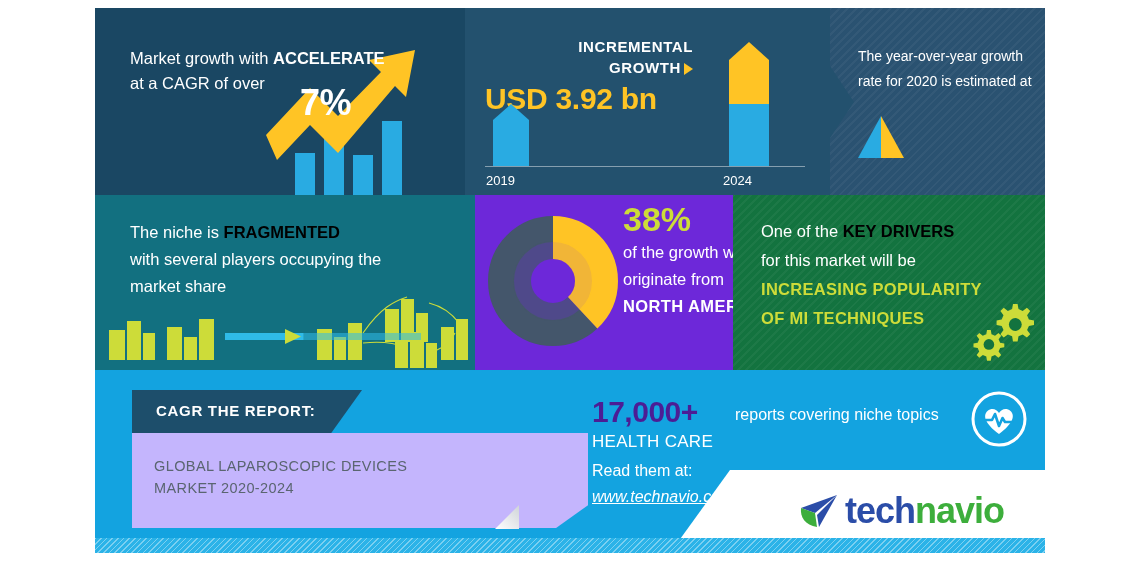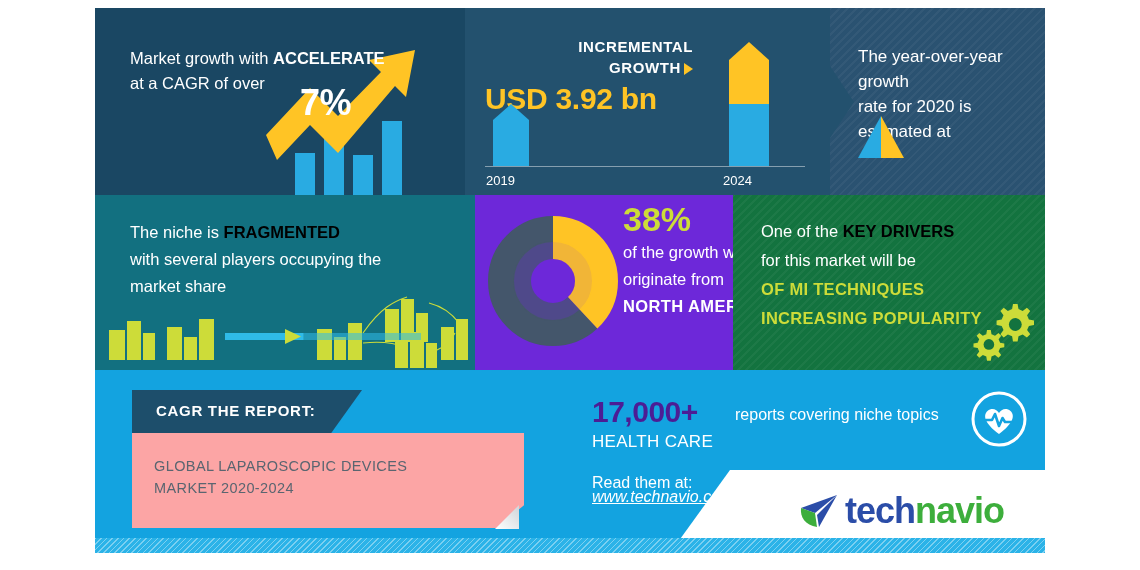--- a/index.html
+++ b/index.html
@@ -36,21 +36,21 @@
   #incr-val{position:absolute;left:20px;top:74px;color:#FFC425;font-size:30px;font-weight:bold;letter-spacing:-.3px;}
   #incr-axis{position:absolute;left:20px;top:158px;width:320px;height:1px;background:rgba(255,255,255,.45);}
   .ibar{position:absolute;}
   #ib2019{left:28px;top:96px;width:36px;height:62px;}
   #ib2024{left:264px;top:34px;width:40px;height:124px;}
   .ilbl{position:absolute;color:#ffffff;font-size:13px;}
   #il2019{left:21px;top:165px;}
   #il2024{left:258px;top:165px;}
 
   
-  #yoy-copy{position:absolute;left:28px;top:36px;width:180px;font-size:17px;line-height:25px;}
+  #yoy-copy{position:absolute;left:28px;top:36px;width:180px;font-size:14px;line-height:25px;}
   #yoy-row{position:absolute;left:28px;top:108px;display:flex;align-items:center;gap:12px;}
   #yoy-num{color:#ffffff;font-size:42px;font-weight:bold;letter-spacing:-1px;}
 
   
   #p-frag{left:0;top:187px;width:380px;height:175px;background:#127080;}
   #p-donut{left:380px;top:187px;width:258px;height:175px;background:#6d28d9;}
   #p-drv{left:638px;top:187px;width:312px;height:175px;background:#13733F;}
 
   #frag-copy{position:absolute;left:35px;top:24px;width:330px;font-size:16.5px;line-height:27px;}
   .hl-yellow{color:#000000;font-weight:bold;}
@@ -68,31 +68,31 @@
 
   
   #p-foot{left:0;top:362px;width:950px;height:183px;background:#13A3E0;}
   #foot-hatch{position:absolute;left:0;bottom:0;width:950px;height:15px;
     background:#2BB3E8;
     background-image:repeating-linear-gradient(135deg,rgba(255,255,255,.38) 0 1px,rgba(255,255,255,0) 1px 4px);}
 
   #rpt-tab{position:absolute;left:37px;top:20px;width:230px;height:45px;background:#1d4e6b;
     clip-path:polygon(0 0,100% 0,86% 100%,0 100%);}
   #rpt-tab span{position:absolute;left:24px;top:12px;color:#fff;font-size:15px;font-weight:bold;letter-spacing:.7px;}
-  #rpt-card{position:absolute;left:37px;top:63px;width:392px;height:95px;background:#fca5a5;
+  #rpt-card{position:absolute;left:37px;top:63px;width:456px;height:95px;background:#c4b5fd;
     clip-path:polygon(0 0,100% 0,100% 76%,93% 100%,0 100%);}
   #rpt-card .t{position:absolute;left:22px;top:22px;color:#5a6570;font-size:14.5px;line-height:22px;letter-spacing:.4px;}
   #rpt-fold{position:absolute;left:400px;top:135px;width:24px;height:24px;
     background:linear-gradient(225deg,#cfd4d8 0%,#eceef0 60%,#ffffff 100%);
     clip-path:polygon(100% 0,100% 100%,0 100%);}
 
   #stat-num{position:absolute;left:497px;top:25px;color:#4c1d95;font-size:30px;font-weight:bold;letter-spacing:-.5px;}
   #stat-sub{position:absolute;left:640px;top:36px;color:#ffffff;font-size:16px;}
   #stat-seg{position:absolute;left:497px;top:62px;color:#ffffff;font-size:17px;letter-spacing:.3px;}
-  #stat-read{position:absolute;left:497px;top:92px;color:#ffffff;font-size:16px;margin-top:12px;}
+  #stat-read{position:absolute;left:497px;top:92px;color:#ffffff;font-size:16px;}
   #stat-url{position:absolute;left:497px;top:118px;color:#ffffff;font-size:16px;font-style:italic;
     text-decoration:underline;}
 
   #heart-badge{position:absolute;left:875px;top:20px;}
 
   #logo-band{position:absolute;left:575px;top:100px;width:375px;height:83px;background:#ffffff;
     clip-path:polygon(16% 0,100% 0,100% 100%,0 100%);}
   #logo-wrap{position:absolute;left:700px;top:120px;display:flex;align-items:center;gap:6px;}
   #logo-text{font-size:36px;font-weight:bold;letter-spacing:-1px;}
   #logo-text .a{color:#2B4DA8;}
@@ -217,22 +217,22 @@
       <span class="l">originate from</span>
       <span class="l" id="donut-region">NORTH AMERICA</span>
     </div>
   </div>
 
   <div class="panel" id="p-drv">
     <div class="stripes"></div>
     <div class="txt" id="drv-copy">
       <span>One of the </span><span class="hl-yellow">KEY DRIVERS</span><br>
       <span>for this market will be</span>
+      <span class="cap">INCREASING POPULARITY</span>
       <span class="cap">OF MI TECHNIQUES</span>
-      <span class="cap">INCREASING POPULARITY</span>
     </div>
     <svg id="drv-gears" width="70" height="62" viewBox="0 0 70 62">
       <g fill="#CDDC39">
         <path d="M46 4 l4.6 .0 .9 5.1 4.2 1.8 4.2-3.1 3.3 3.3 -3.1 4.2 1.8 4.2 5.1 .9 0 4.6 -5.1 .9 -1.8 4.2 3.1 4.2 -3.3 3.3 -4.2-3.1 -4.2 1.8 -.9 5.1 -4.6 0 -.9-5.1 -4.2-1.8 -4.2 3.1 -3.3-3.3 3.1-4.2 -1.8-4.2 -5.1-.9 0-4.6 5.1-.9 1.8-4.2 -3.1-4.2 3.3-3.3 4.2 3.1 4.2-1.8 z"></path>
         <circle cx="48.3" cy="24.5" r="6.4" fill="#13733F"></circle>
         <path d="M20 30 l3.8 .0 .7 4.2 3.5 1.5 3.5-2.6 2.7 2.7 -2.6 3.5 1.5 3.5 4.2 .7 0 3.8 -4.2 .7 -1.5 3.5 2.6 3.5 -2.7 2.7 -3.5-2.6 -3.5 1.5 -.7 4.2 -3.8 0 -.7-4.2 -3.5-1.5 -3.5 2.6 -2.7-2.7 2.6-3.5 -1.5-3.5 -4.2-.7 0-3.8 4.2-.7 1.5-3.5 -2.6-3.5 2.7-2.7 3.5 2.6 3.5-1.5 z"></path>
         <circle cx="21.9" cy="44.4" r="5.3" fill="#13733F"></circle>
       </g>
     </svg>
   </div>

